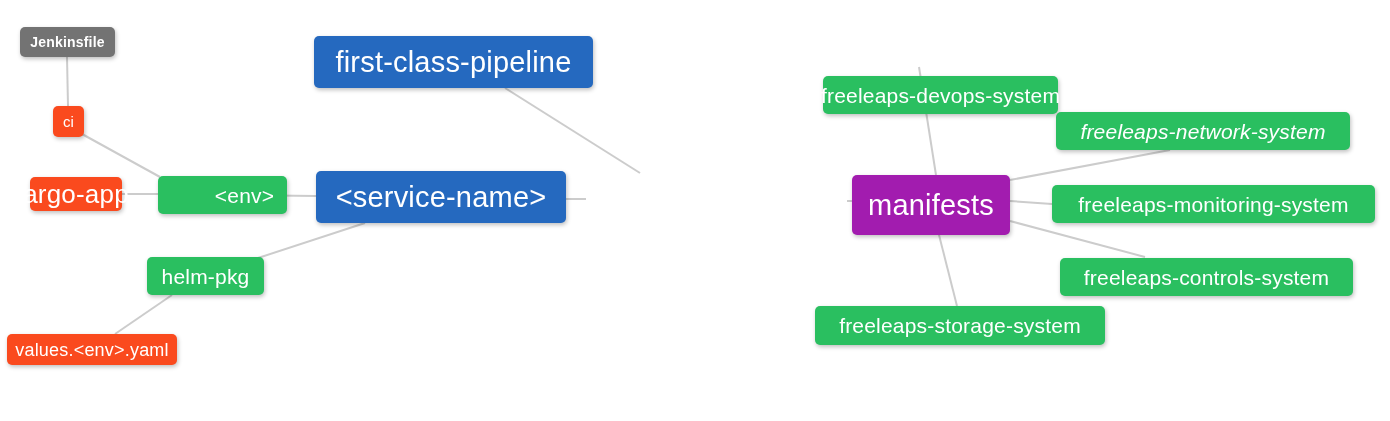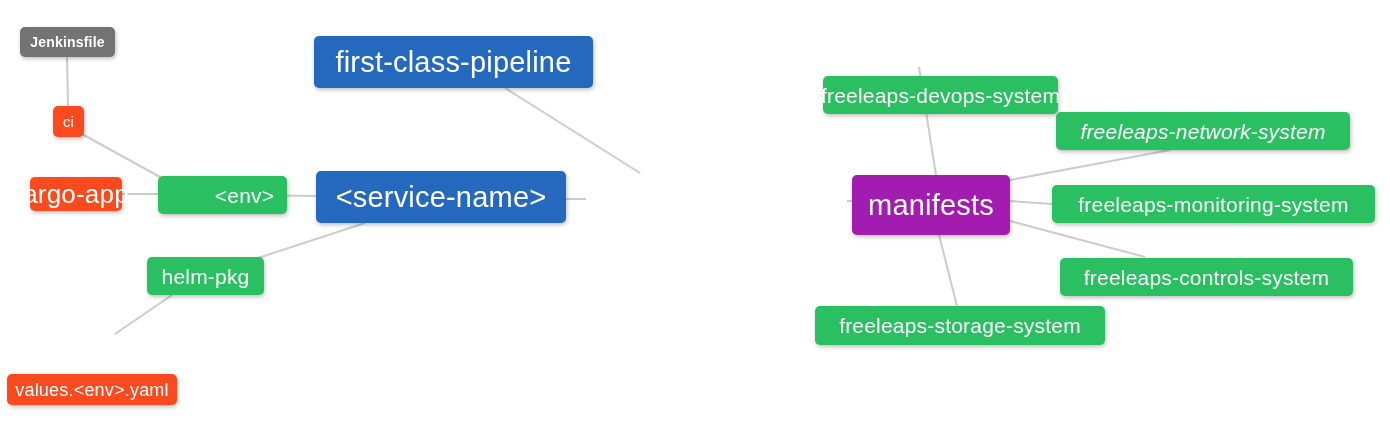--- a/index.html
+++ b/index.html
@@ -68,21 +68,21 @@
   <div class="node" style="left: 158px; top: 176px; width: 85px; height: 38px; font-size: 21px; background-color: rgb(42, 191, 96); padding-left: 44px;">&lt;env&gt;</div>
 
   <div class="node" style="left: 53px; top: 106px; width: 31px; height: 31px; font-size: 15px; background-color: rgb(250, 74, 30);">ci</div>
 
   <div class="node" style="left: 20px; top: 27px; width: 95px; height: 30px; font-size: 14px; background-color: #737373; font-weight: bold;">Jenkinsfile</div>
 
   <div class="node" style="left: 30px; top: 177px; width: 92px; height: 34px; font-size: 26px; background-color: rgb(250, 74, 30);">argo-app</div>
 
   <div class="node" style="left: 147px; top: 257px; width: 117px; height: 38px; font-size: 21px; background-color: rgb(42, 191, 96);">helm-pkg</div>
 
-  <div class="node" style="left: 7px; top: 334px; width: 170px; height: 31px; font-size: 18px; background-color: rgb(250, 74, 30); margin-top: 40px;">values.&lt;env&gt;.yaml</div>
+  <div class="node" style="left: 7px; top: 334px; width: 170px; height: 31px; font-size: 18px; background-color: rgb(250, 74, 30);">values.&lt;env&gt;.yaml</div>
 
   <div class="node" style="left: 852px; top: 175px; width: 158px; height: 60px; font-size: 29px; background-color: #a21caf; text-align: right;">manifests</div>
 
   <div class="node" style="left: 823px; top: 29px; width: 235px; height: 38px; font-size: 21px; background-color: rgb(42, 191, 96); margin-top: 47px;">freeleaps-devops-system</div>
 
   <div class="node" style="left: 1056px; top: 112px; width: 294px; height: 38px; font-size: 21px; background-color: rgb(42, 191, 96); font-style: italic;">freeleaps-network-system</div>
 
   <div class="node" style="left: 1052px; top: 185px; width: 323px; height: 38px; font-size: 21px; background-color: rgb(42, 191, 96);">freeleaps-monitoring-system</div>
 
   <div class="node" style="left: 1060px; top: 258px; width: 293px; height: 38px; font-size: 21px; background-color: rgb(42, 191, 96);">freeleaps-controls-system</div>

